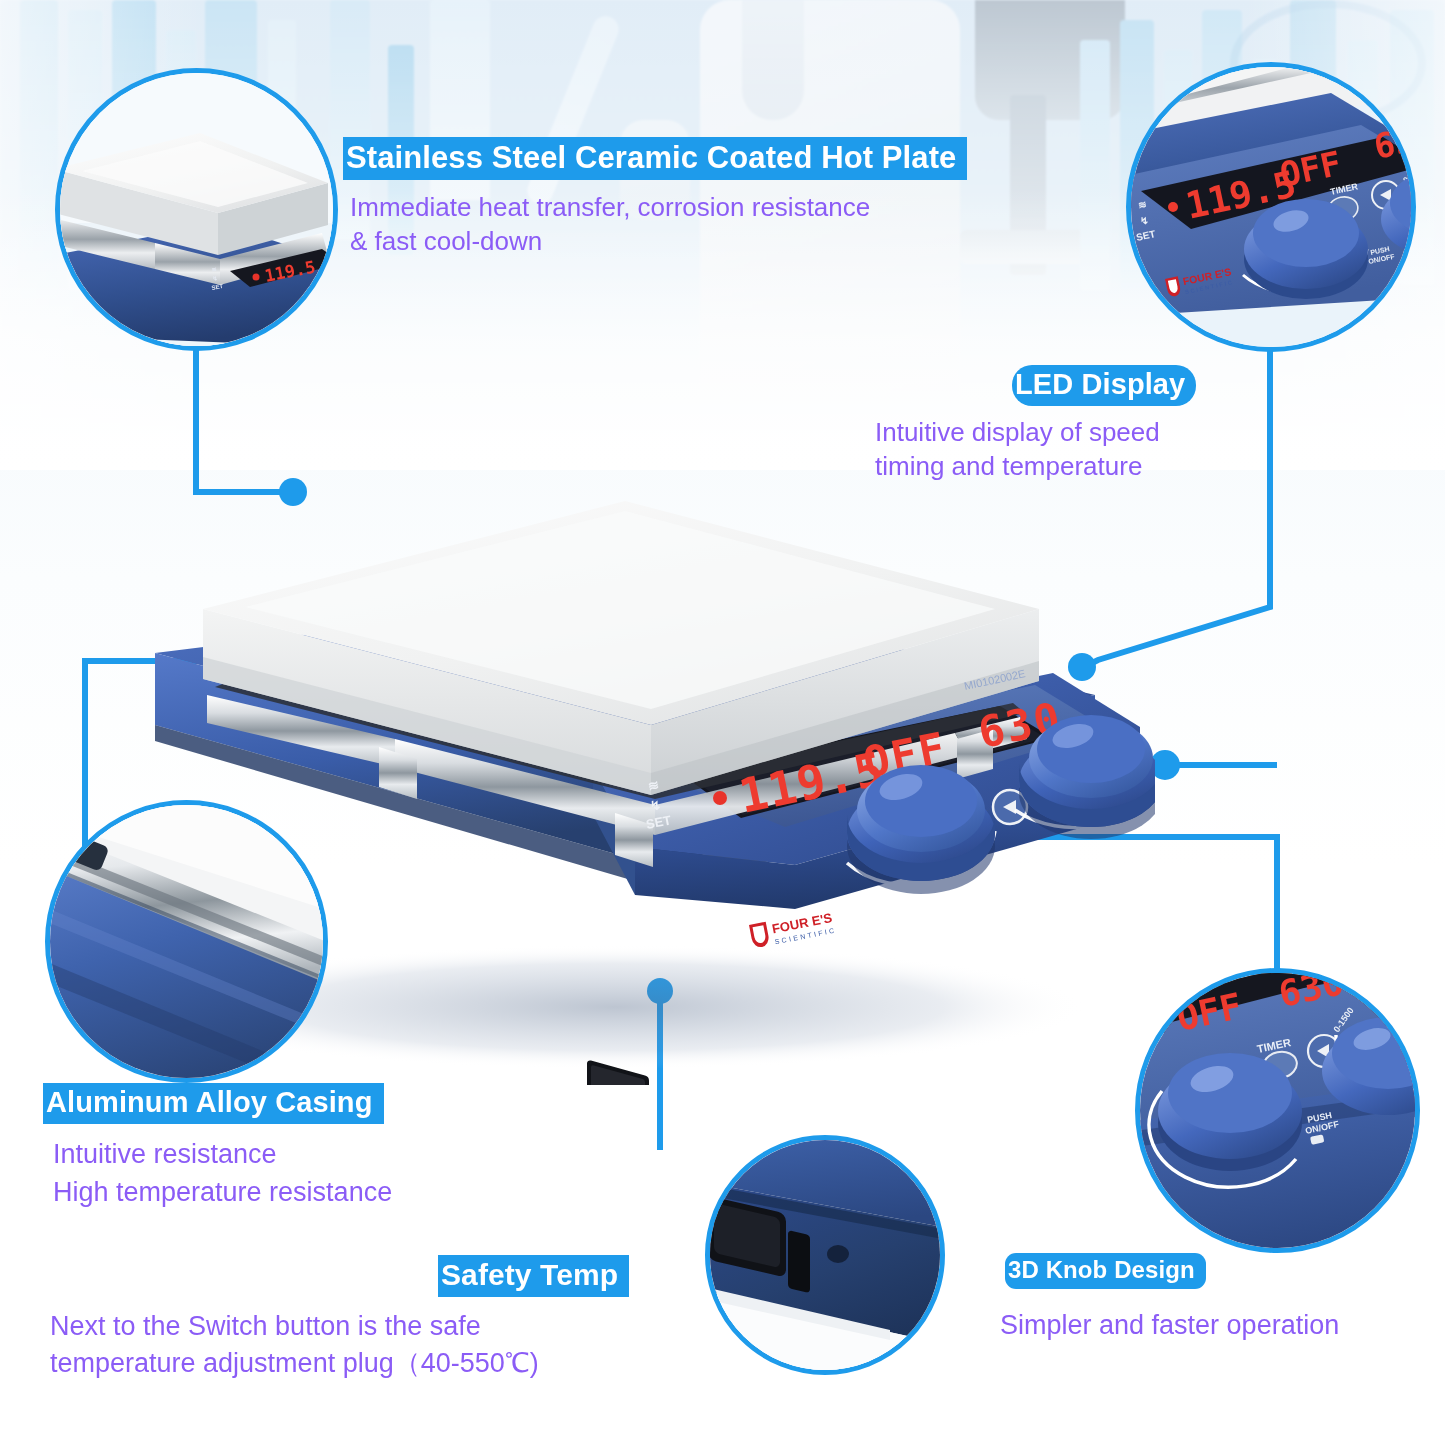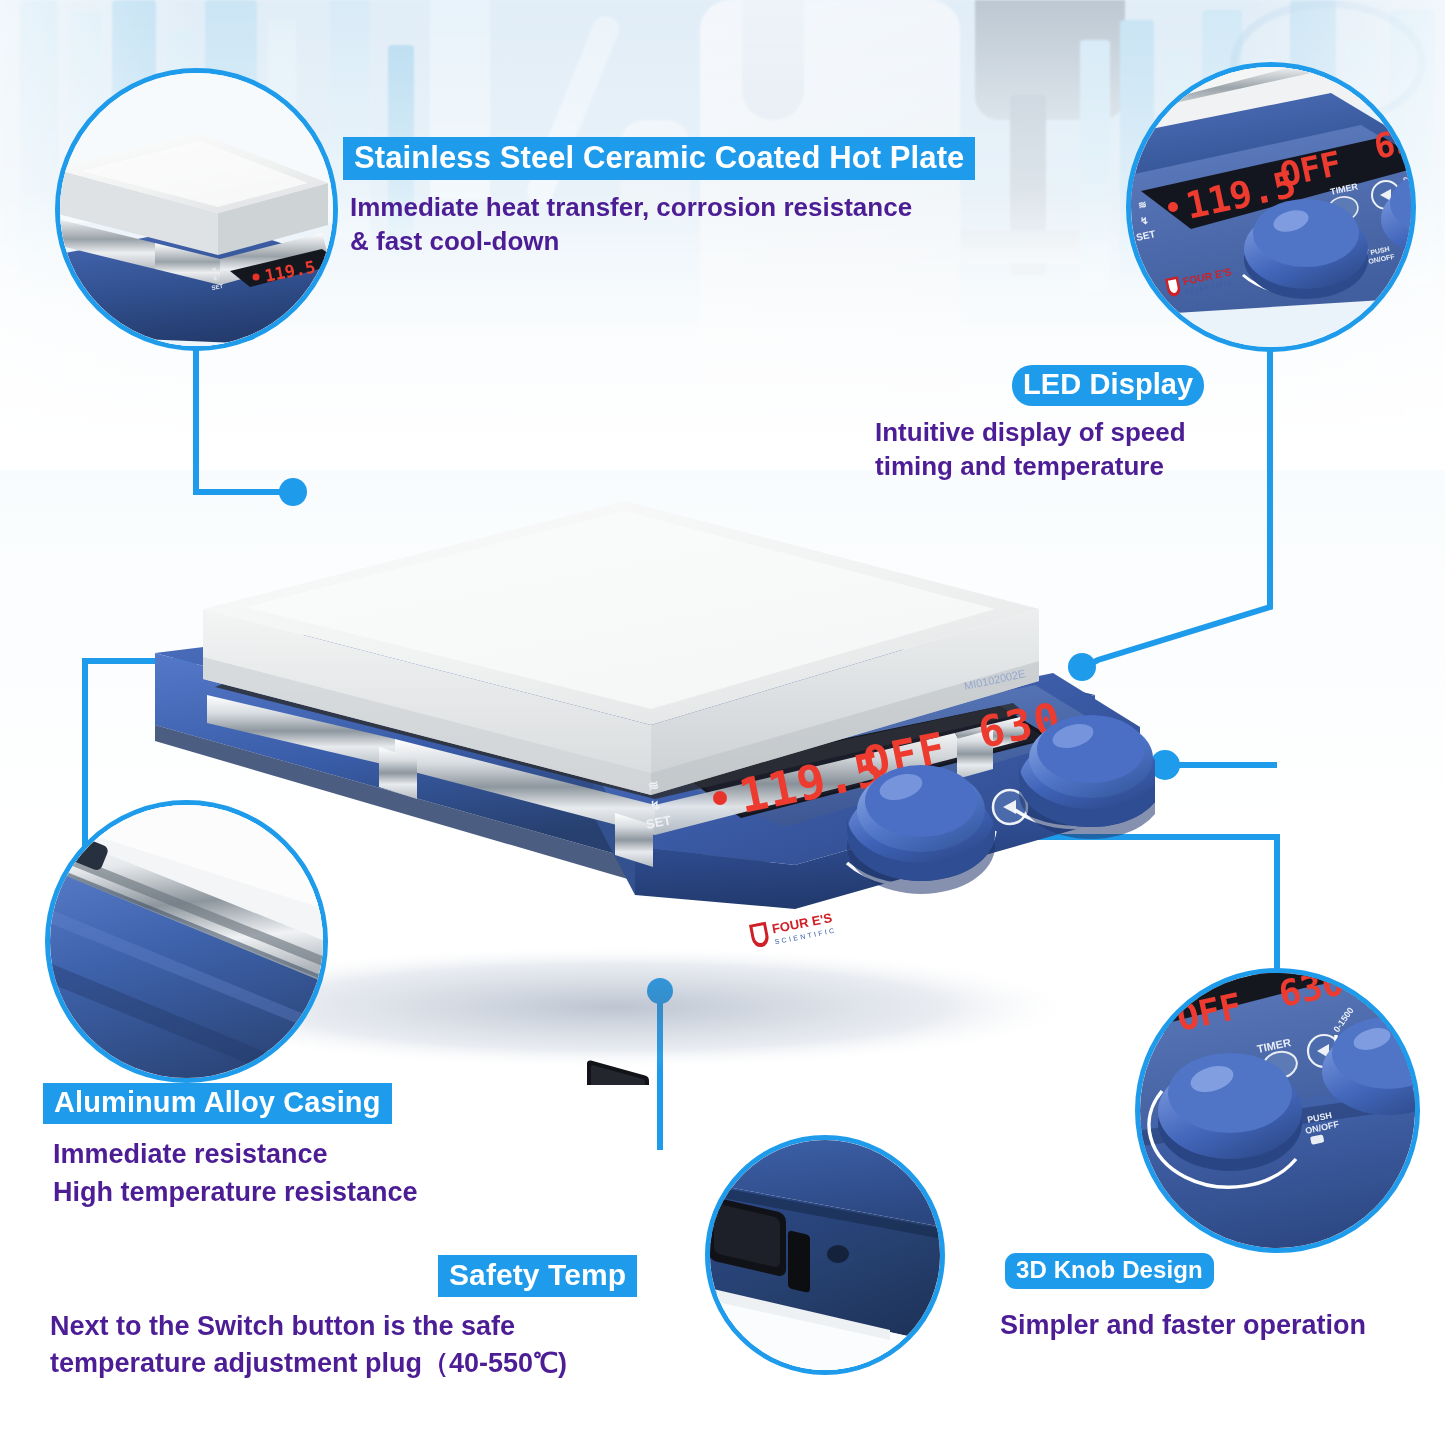--- a/index.html
+++ b/index.html
@@ -29,22 +29,22 @@
   .lines{position:absolute;inset:0;pointer-events:none;}
 
   
   .bubble{position:absolute;border-radius:50%;overflow:hidden;
     border:5px solid #1e9beb;background:#fff;box-sizing:border-box;}
   .bubble-inner{position:absolute;inset:0;overflow:hidden;}
 
   
   .badge{position:absolute;background:#1e9beb;color:#fff;
     font-weight:bold;letter-spacing:.1px;white-space:nowrap;
-    padding:5px 11px 7px 11px;line-height:1;}
-  .caption{position:absolute;color:#4c1d95;font-weight:bold;line-height:1.32;}
+    padding:5px 11px 7px 3px;line-height:1;}
+  .caption{position:absolute;color:#8b5cf6;font-weight:normal;line-height:1.32;}
 
   
   .device{position:absolute;left:95px;top:395px;width:1060px;height:680px;}
 </style>
 </head>
 <body>
 
 <div id="stage">
 
   <div class="bg-base"></div>
@@ -544,21 +544,21 @@
   </div>
 
   <div class="badge" style="left:1012px;top:365px;font-size:29px;border-radius:20px;">LED Display</div>
   <div class="caption" style="left:875px;top:415px;font-size:26px;text-align:left;width:360px;">
     <div>Intuitive display of speed</div>
     <div>timing and temperature</div>
   </div>
 
   <div class="badge" style="left:43px;top:1083px;font-size:29px;">Aluminum Alloy Casing</div>
   <div class="caption" style="left:53px;top:1136px;font-size:27px;line-height:1.4;">
-    <div>Immediate resistance</div>
+    <div>Intuitive resistance</div>
     <div>High temperature resistance</div>
   </div>
 
   <div class="badge" style="left:438px;top:1255px;font-size:30px;">Safety Temp</div>
   <div class="caption" style="left:50px;top:1308px;font-size:27px;width:620px;line-height:1.38;">
     <div>Next to the Switch button is the safe</div>
     <div>temperature adjustment plug（40-550℃)</div>
   </div>
 
   <div class="badge" style="left:1005px;top:1253px;font-size:24px;border-radius:11px;">3D Knob Design</div>

